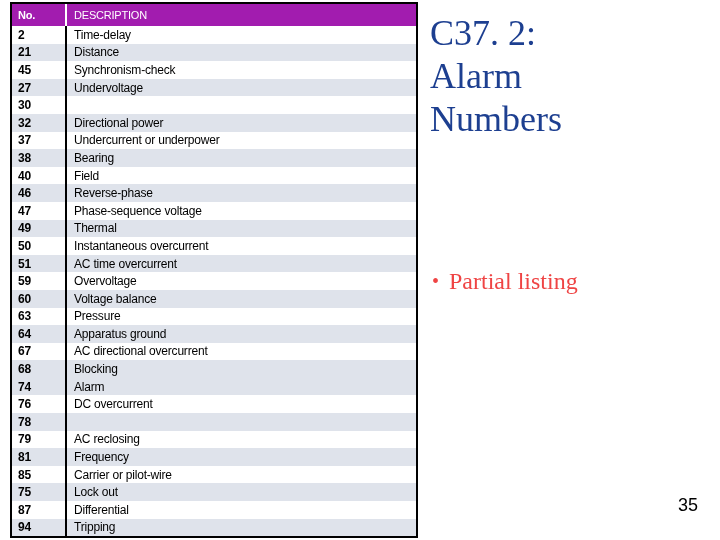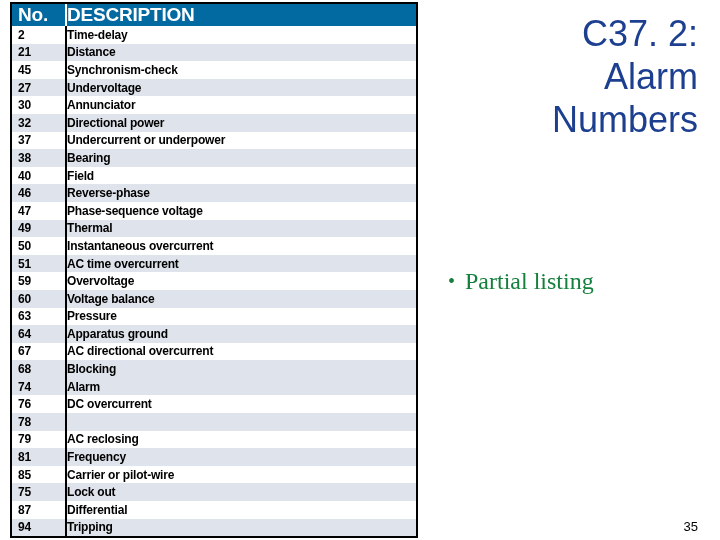--- a/index.html
+++ b/index.html
@@ -45,72 +45,71 @@
     padding-left: 6px;
     display: flex;
     align-items: center;
     font-weight: bold;
     font-size: 12px;
     color: #000;
     letter-spacing: -0.2px;
   }
   .col-desc {
     flex: 1 1 auto;
-    padding-left: 0;
+    padding-left: 7px;
     display: flex;
     align-items: center;
-    font-weight: bold;
+    font-weight: normal;
     font-size: 12px;
     color: #000;
     letter-spacing: -0.2px;
   }
   .row.header .col-no,
   .row.header .col-desc {
-    background: #0369a1;
+    background: #a21caf;
     color: #ffffff;
-    font-size: 19px;
+    font-size: 11px;
   }
   .row.header .col-no {
     border-right: 2px solid #ffffff;
   }
 
   .title {
     position: absolute;
-    right: 22px;
+    right: 40px;
     top: 12px;
     width: 250px;
     color: #1d3f90;
     font-size: 36px;
     line-height: 1.2;
-    text-align: right;
-    font-family: Liberation Sans, sans-serif;
+    font-family: Liberation Serif, serif;
   }
 
   .bullet-block {
     position: absolute;
-    left: 448px;
+    left: 432px;
     top: 268px;
     font-size: 24px;
-    color: #15803d;
+    color: #ef4444;
     font-family: "Times New Roman", Times, serif;
   }
   .bullet-block .dot {
     display: inline-block;
     vertical-align: middle;
     margin-right: 10px;
     font-size: 20px;
     position: relative;
     top: -2px;
   }
 
   .page-num {
     position: absolute;
     right: 22px;
-    bottom: 6px;
-    font-size: 13px;
+    bottom: 24px;
+    font-size: 18px;
     color: #000;
     font-family: Arial, Helvetica, sans-serif;
   }
 </style>
 </head>
 <body>
 
 <div class="slide">
 
   <div class="table-wrap">
@@ -130,21 +129,20 @@
         <div class="row">
           <div class="col-no">45</div>
           <div class="col-desc">Synchronism-check</div>
         </div>
         <div class="row alt">
           <div class="col-no">27</div>
           <div class="col-desc">Undervoltage</div>
         </div>
         <div class="row">
           <div class="col-no">30</div>
-          <div class="col-desc">Annunciator</div>
         </div>
         <div class="row alt">
           <div class="col-no">32</div>
           <div class="col-desc">Directional power</div>
         </div>
         <div class="row">
           <div class="col-no">37</div>
           <div class="col-desc">Undercurrent or underpower</div>
         </div>
         <div class="row alt">

